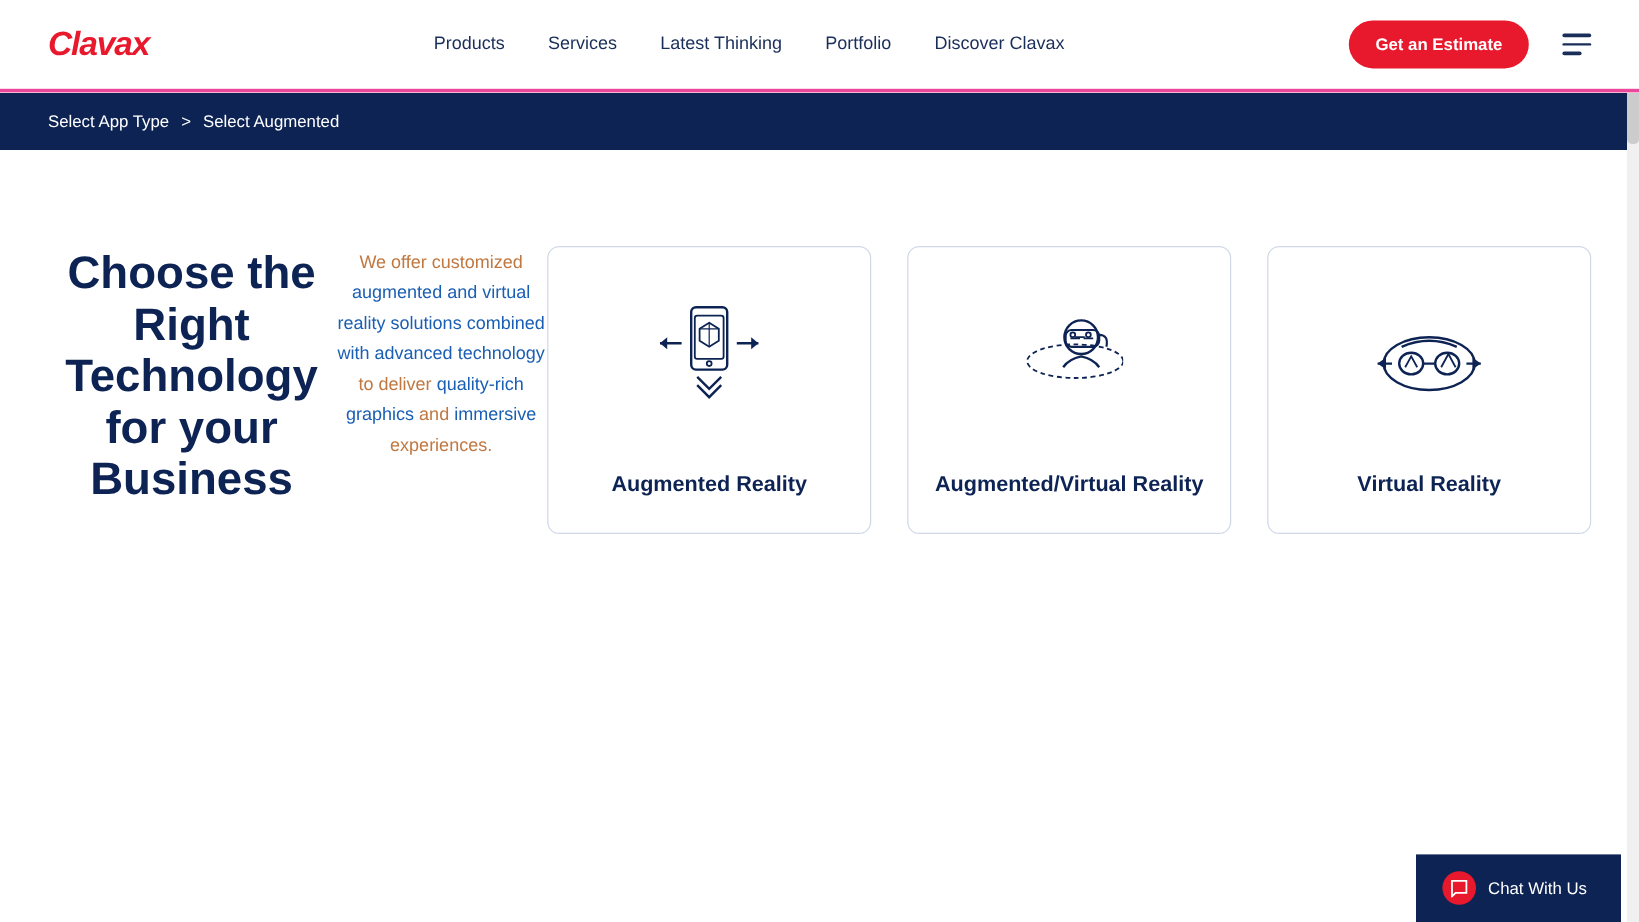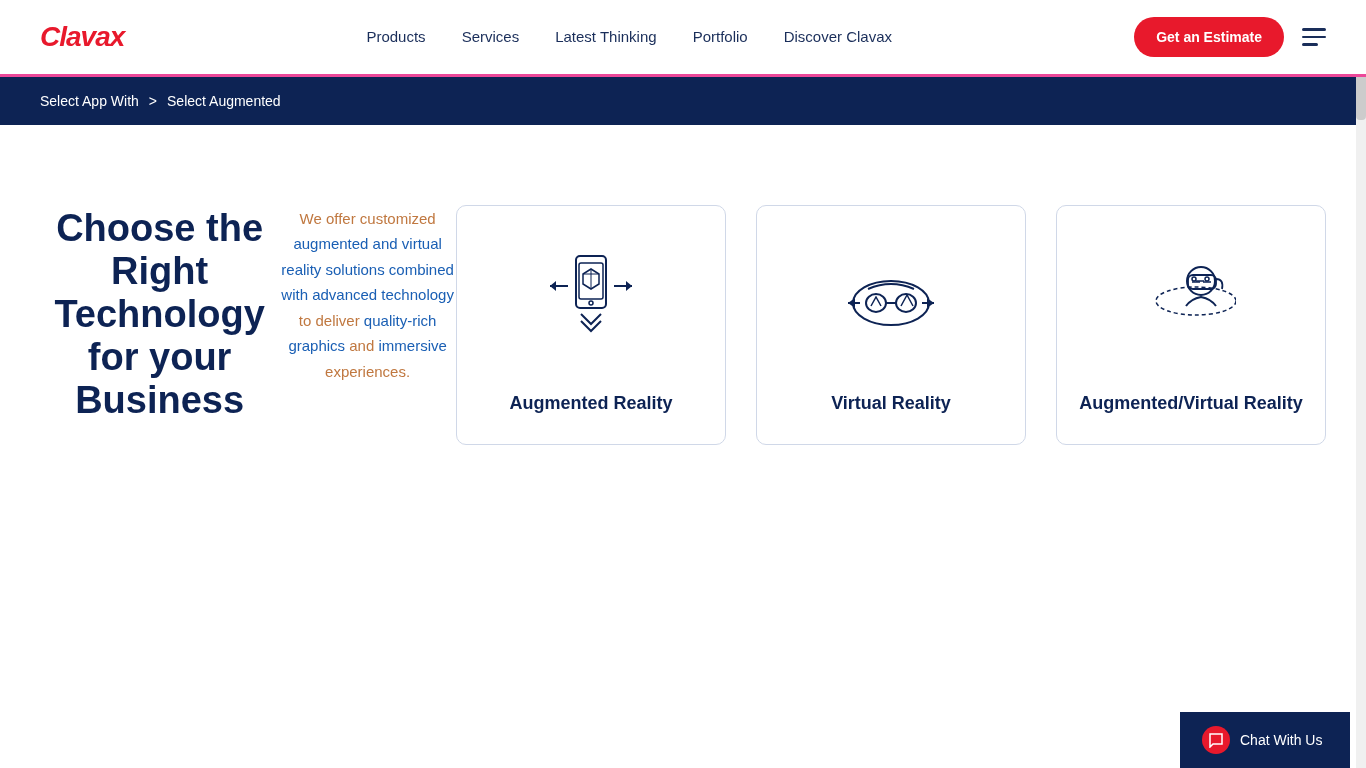--- a/index.html
+++ b/index.html
@@ -32,21 +32,21 @@
     }
     .navbar-links a {
       text-decoration: none;
       color: #1a2e5a;
       font-size: 15px;
       font-weight: 500;
     }
     .navbar-right {
       display: flex;
       align-items: center;
-      gap: 18px;
+      gap: 28px;
     }
     .btn-estimate {
       background: #e8192c;
       color: #fff;
       border: none;
       border-radius: 25px;
       padding: 12px 22px;
       font-size: 14px;
       font-weight: 600;
       cursor: pointer;
@@ -220,21 +220,21 @@
     <button class="btn-estimate">Get an Estimate</button>
     <div class="hamburger-icon">
       <span></span>
       <span></span>
       <span style="width:16px"></span>
     </div>
   </div>
 </nav>
 
 <div class="breadcrumb-bar">
-  <a class="breadcrumb-item">Select App With</a>
+  <a class="breadcrumb-item">Select App Type</a>
   <span class="breadcrumb-separator">&gt;</span>
   <span class="breadcrumb-current">Select Augmented</span>
 </div>
 
 <main class="main-content">
   <h1 class="page-title">Choose the Right Technology for your Business</h1>
   <p class="page-subtitle">
     We offer customized <span class="blue">augmented and virtual reality solutions combined with advanced technology</span><br>
     to deliver <span class="blue">quality-rich graphics</span> and <span class="blue">immersive</span> experiences.
   </p>
@@ -265,20 +265,44 @@
           <polyline points="35,63 45,73 55,63" stroke="#0d2354" stroke-width="2" fill="none"></polyline>
         </svg>
       </div>
       <div class="card-label">Augmented Reality</div>
     </div>
 
     <div class="card">
       <div class="card-icon">
         <svg width="90" height="90" viewBox="0 0 90 90" fill="none" xmlns="http://www.w3.org/2000/svg">
 
+          <circle cx="55" cy="30" r="14" stroke="#0d2354" stroke-width="2" fill="none"></circle>
+
+          <line x1="50" y1="30" x2="58" y2="30" stroke="#0d2354" stroke-width="1.5"></line>
+          <circle cx="48" cy="28" r="2" stroke="#0d2354" stroke-width="1.5" fill="none"></circle>
+          <circle cx="61" cy="28" r="2" stroke="#0d2354" stroke-width="1.5" fill="none"></circle>
+
+          <rect x="42" y="24" width="28" height="14" rx="5" stroke="#0d2354" stroke-width="1.8" fill="none"></rect>
+          <line x1="46" y1="31" x2="54" y2="31" stroke="#0d2354" stroke-width="1.5"></line>
+          <line x1="57" y1="31" x2="65" y2="31" stroke="#0d2354" stroke-width="1.5"></line>
+
+          <path d="M70 28 Q78 28 76 38" stroke="#0d2354" stroke-width="1.8" fill="none"></path>
+
+          <path d="M40 55 Q45 48 55 46 Q65 48 70 55" stroke="#0d2354" stroke-width="2" fill="none"></path>
+
+          <ellipse cx="50" cy="50" rx="40" ry="14" stroke="#0d2354" stroke-width="1.5" fill="none" stroke-dasharray="4 3"></ellipse>
+        </svg>
+      </div>
+      <div class="card-label">Augmented/Virtual Reality</div>
+    </div>
+
+    <div class="card">
+      <div class="card-icon">
+        <svg width="90" height="90" viewBox="0 0 90 90" fill="none" xmlns="http://www.w3.org/2000/svg">
+
           <ellipse cx="45" cy="52" rx="38" ry="22" stroke="#0d2354" stroke-width="2" fill="none"></ellipse>
 
           <ellipse cx="30" cy="52" rx="10" ry="9" stroke="#0d2354" stroke-width="2" fill="none"></ellipse>
 
           <ellipse cx="60" cy="52" rx="10" ry="9" stroke="#0d2354" stroke-width="2" fill="none"></ellipse>
 
           <line x1="40" y1="52" x2="50" y2="52" stroke="#0d2354" stroke-width="2"></line>
 
           <line x1="2" y1="52" x2="14" y2="52" stroke="#0d2354" stroke-width="2"></line>
           <polygon points="2,52 9,47 9,57" fill="#0d2354"></polygon>
@@ -286,44 +310,20 @@
           <line x1="76" y1="52" x2="88" y2="52" stroke="#0d2354" stroke-width="2"></line>
           <polygon points="88,52 81,47 81,57" fill="#0d2354"></polygon>
 
           <polyline points="25,55 30,46 35,55" stroke="#0d2354" stroke-width="1.5" fill="none"></polyline>
           <polyline points="55,55 61,44 67,55" stroke="#0d2354" stroke-width="1.5" fill="none"></polyline>
 
           <path d="M22 38 Q45 28 68 38" stroke="#0d2354" stroke-width="2" fill="none"></path>
         </svg>
       </div>
       <div class="card-label">Virtual Reality</div>
-    </div>
-
-    <div class="card">
-      <div class="card-icon">
-        <svg width="90" height="90" viewBox="0 0 90 90" fill="none" xmlns="http://www.w3.org/2000/svg">
-
-          <circle cx="55" cy="30" r="14" stroke="#0d2354" stroke-width="2" fill="none"></circle>
-
-          <line x1="50" y1="30" x2="58" y2="30" stroke="#0d2354" stroke-width="1.5"></line>
-          <circle cx="48" cy="28" r="2" stroke="#0d2354" stroke-width="1.5" fill="none"></circle>
-          <circle cx="61" cy="28" r="2" stroke="#0d2354" stroke-width="1.5" fill="none"></circle>
-
-          <rect x="42" y="24" width="28" height="14" rx="5" stroke="#0d2354" stroke-width="1.8" fill="none"></rect>
-          <line x1="46" y1="31" x2="54" y2="31" stroke="#0d2354" stroke-width="1.5"></line>
-          <line x1="57" y1="31" x2="65" y2="31" stroke="#0d2354" stroke-width="1.5"></line>
-
-          <path d="M70 28 Q78 28 76 38" stroke="#0d2354" stroke-width="1.8" fill="none"></path>
-
-          <path d="M40 55 Q45 48 55 46 Q65 48 70 55" stroke="#0d2354" stroke-width="2" fill="none"></path>
-
-          <ellipse cx="50" cy="50" rx="40" ry="14" stroke="#0d2354" stroke-width="1.5" fill="none" stroke-dasharray="4 3"></ellipse>
-        </svg>
-      </div>
-      <div class="card-label">Augmented/Virtual Reality</div>
     </div>
 
   </div>
 </main>
 
 <div class="chat-widget">
   <div class="chat-bubble-icon">
     <svg width="16" height="16" viewBox="0 0 16 16" fill="none">
       <path d="M2 2h12v10H5l-3 3V2z" stroke="#fff" stroke-width="1.5" fill="none"></path>
     </svg>

